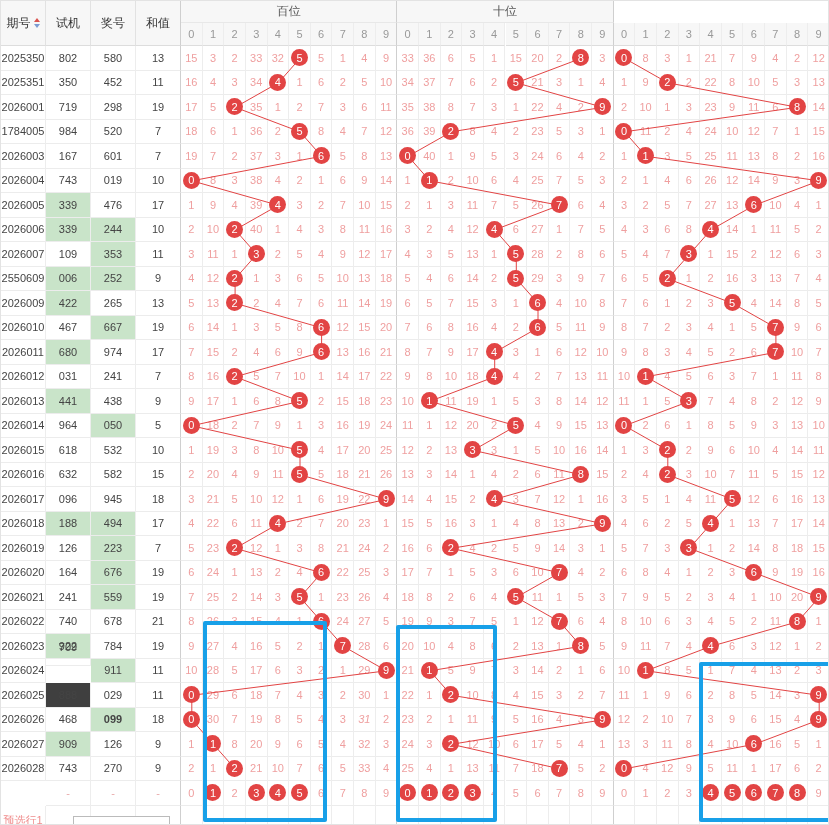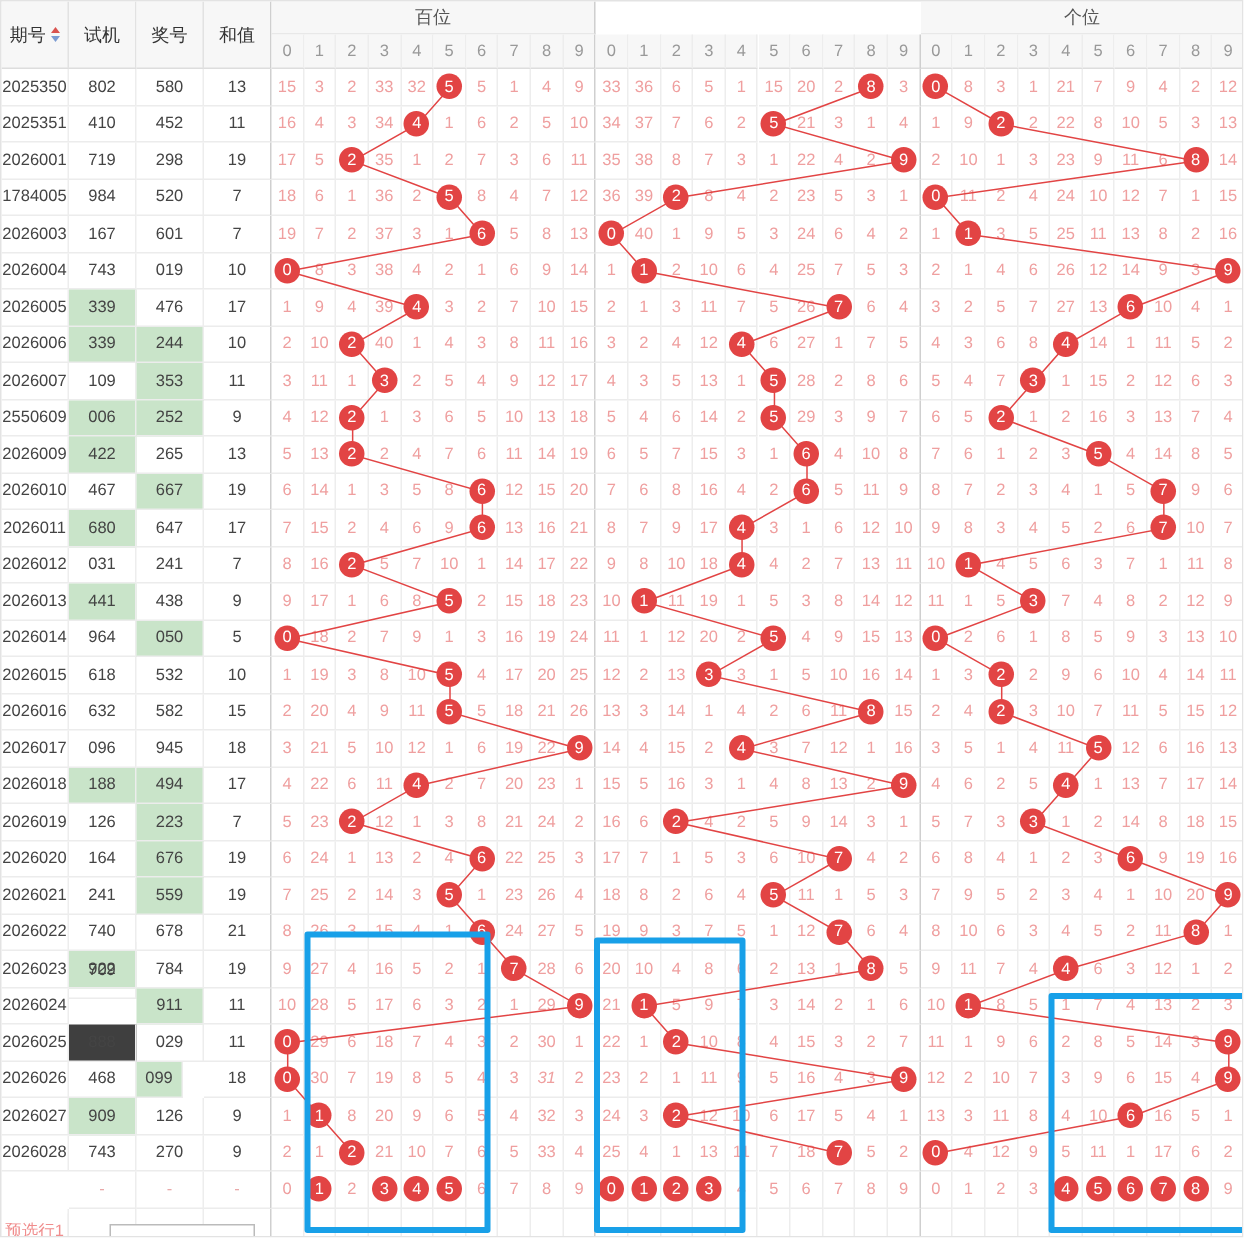--- a/index.html
+++ b/index.html
@@ -49,22 +49,22 @@
   </div>
   <div class="hcell hleft" style="left:90px">
     <span>奖号</span>
   </div>
   <div class="hcell hleft lend" style="left:135px">
     <span>和值</span>
   </div>
   <div class="hcell hs" style="left:180px;width:216.34px">
     <span>百位</span>
   </div>
-  <div class="hcell hs" style="left:612.67px;width:216.33px">
-    <span>个位</span>
+  <div class="hcell hs" style="left:396.33px;width:216.34px">
+    <span>十位</span>
   </div>
 
   <div id="dyn">
       <div class="cell hdigit" style="left: 180px; top: 22px; width: 21.6333px; height: 23px;">0</div>
       <div class="cell hdigit" style="left: 201.633px; top: 22px; width: 21.6333px; height: 23px;">1</div>
       <div class="cell hdigit" style="left: 223.267px; top: 22px; width: 21.6333px; height: 23px;">2</div>
       <div class="cell hdigit" style="left: 244.9px; top: 22px; width: 21.6333px; height: 23px;">3</div>
       <div class="cell hdigit" style="left: 266.533px; top: 22px; width: 21.6333px; height: 23px;">4</div>
       <div class="cell hdigit" style="left: 288.167px; top: 22px; width: 21.6333px; height: 23px;">5</div>
       <div class="cell hdigit" style="left: 309.8px; top: 22px; width: 21.6333px; height: 23px;">6</div>
@@ -125,21 +125,21 @@
       <div class="cell dc" style="left: 634.3px; top: 45px; width: 21.6333px; height: 24.5px;">8</div>
       <div class="cell dc" style="left: 655.933px; top: 45px; width: 21.6333px; height: 24.5px;">3</div>
       <div class="cell dc" style="left: 677.567px; top: 45px; width: 21.6333px; height: 24.5px;">1</div>
       <div class="cell dc" style="left: 699.2px; top: 45px; width: 21.6333px; height: 24.5px;">21</div>
       <div class="cell dc" style="left: 720.833px; top: 45px; width: 21.6333px; height: 24.5px;">7</div>
       <div class="cell dc" style="left: 742.467px; top: 45px; width: 21.6333px; height: 24.5px;">9</div>
       <div class="cell dc" style="left: 764.1px; top: 45px; width: 21.6333px; height: 24.5px;">4</div>
       <div class="cell dc" style="left: 785.733px; top: 45px; width: 21.6333px; height: 24.5px;">2</div>
       <div class="cell dc secend" style="left: 807.367px; top: 45px; width: 21.6333px; height: 24.5px;">12</div>
       <div class="cell pcol" style="left: 0px; top: 69.5px; width: 45px; height: 24.5px;">2025351</div>
-      <div class="cell pcol" style="left: 45px; top: 69.5px; width: 45px; height: 24.5px;">410</div>
+      <div class="cell pcol" style="left: 45px; top: 69.5px; width: 45px; height: 24.5px;">350</div>
       <div class="cell pcol" style="left: 90px; top: 69.5px; width: 45px; height: 24.5px;">452</div>
       <div class="cell pcol lend" style="left: 135px; top: 69.5px; width: 45px; height: 24.5px;">11</div>
       <div class="cell dc" style="left: 180px; top: 69.5px; width: 21.6333px; height: 24.5px;">16</div>
       <div class="cell dc" style="left: 201.633px; top: 69.5px; width: 21.6333px; height: 24.5px;">4</div>
       <div class="cell dc" style="left: 223.267px; top: 69.5px; width: 21.6333px; height: 24.5px;">3</div>
       <div class="cell dc" style="left: 244.9px; top: 69.5px; width: 21.6333px; height: 24.5px;">34</div>
       <div class="cell dc" style="left: 266.533px; top: 69.5px; width: 21.6333px; height: 24.5px;">
         <span class="circle">4</span>
       </div>
       <div class="cell dc" style="left: 288.167px; top: 69.5px; width: 21.6333px; height: 24.5px;">1</div>
@@ -566,21 +566,21 @@
       <div class="cell dc" style="left: 699.2px; top: 314.5px; width: 21.6333px; height: 24.5px;">4</div>
       <div class="cell dc" style="left: 720.833px; top: 314.5px; width: 21.6333px; height: 24.5px;">1</div>
       <div class="cell dc" style="left: 742.467px; top: 314.5px; width: 21.6333px; height: 24.5px;">5</div>
       <div class="cell dc" style="left: 764.1px; top: 314.5px; width: 21.6333px; height: 24.5px;">
         <span class="circle">7</span>
       </div>
       <div class="cell dc" style="left: 785.733px; top: 314.5px; width: 21.6333px; height: 24.5px;">9</div>
       <div class="cell dc secend" style="left: 807.367px; top: 314.5px; width: 21.6333px; height: 24.5px;">6</div>
       <div class="cell pcol" style="left: 0px; top: 339px; width: 45px; height: 24.5px;">2026011</div>
       <div class="cell pcol green" style="left: 45px; top: 339px; width: 45px; height: 24.5px;">680</div>
-      <div class="cell pcol" style="left: 90px; top: 339px; width: 45px; height: 24.5px;">647</div>
+      <div class="cell pcol" style="left: 90px; top: 339px; width: 45px; height: 24.5px;">974</div>
       <div class="cell pcol lend" style="left: 135px; top: 339px; width: 45px; height: 24.5px;">17</div>
       <div class="cell dc" style="left: 180px; top: 339px; width: 21.6333px; height: 24.5px;">7</div>
       <div class="cell dc" style="left: 201.633px; top: 339px; width: 21.6333px; height: 24.5px;">15</div>
       <div class="cell dc" style="left: 223.267px; top: 339px; width: 21.6333px; height: 24.5px;">2</div>
       <div class="cell dc" style="left: 244.9px; top: 339px; width: 21.6333px; height: 24.5px;">4</div>
       <div class="cell dc" style="left: 266.533px; top: 339px; width: 21.6333px; height: 24.5px;">6</div>
       <div class="cell dc" style="left: 288.167px; top: 339px; width: 21.6333px; height: 24.5px;">9</div>
       <div class="cell dc" style="left: 309.8px; top: 339px; width: 21.6333px; height: 24.5px;">
         <span class="circle">6</span>
       </div>
@@ -1166,21 +1166,21 @@
       <div class="cell dc" style="left: 699.2px; top: 682px; width: 21.6333px; height: 24.5px;">2</div>
       <div class="cell dc" style="left: 720.833px; top: 682px; width: 21.6333px; height: 24.5px;">8</div>
       <div class="cell dc" style="left: 742.467px; top: 682px; width: 21.6333px; height: 24.5px;">5</div>
       <div class="cell dc" style="left: 764.1px; top: 682px; width: 21.6333px; height: 24.5px;">14</div>
       <div class="cell dc" style="left: 785.733px; top: 682px; width: 21.6333px; height: 24.5px;">3</div>
       <div class="cell dc secend" style="left: 807.367px; top: 682px; width: 21.6333px; height: 24.5px;">
         <span class="circle">9</span>
       </div>
       <div class="cell pcol" style="left: 0px; top: 706.5px; width: 45px; height: 24.5px;">2026026</div>
       <div class="cell pcol" style="left: 45px; top: 706.5px; width: 45px; height: 24.5px;">468</div>
-      <div class="cell pcol green" style="left: 90px; top: 706.5px; width: 31px; height: 24.5px;">099</div>
+      <div class="cell pcol green" style="left: 90px; top: 706.5px; width: 45px; height: 24.5px; font-weight: bold;">099</div>
       <div class="cell pcol lend" style="left: 135px; top: 706.5px; width: 45px; height: 24.5px;">18</div>
       <div class="cell dc" style="left: 180px; top: 706.5px; width: 21.6333px; height: 24.5px;">
         <span class="circle">0</span>
       </div>
       <div class="cell dc" style="left: 201.633px; top: 706.5px; width: 21.6333px; height: 24.5px;">30</div>
       <div class="cell dc" style="left: 223.267px; top: 706.5px; width: 21.6333px; height: 24.5px;">7</div>
       <div class="cell dc" style="left: 244.9px; top: 706.5px; width: 21.6333px; height: 24.5px;">19</div>
       <div class="cell dc" style="left: 266.533px; top: 706.5px; width: 21.6333px; height: 24.5px;">8</div>
       <div class="cell dc" style="left: 288.167px; top: 706.5px; width: 21.6333px; height: 24.5px;">5</div>
       <div class="cell dc" style="left: 309.8px; top: 706.5px; width: 21.6333px; height: 24.5px;">4</div>

